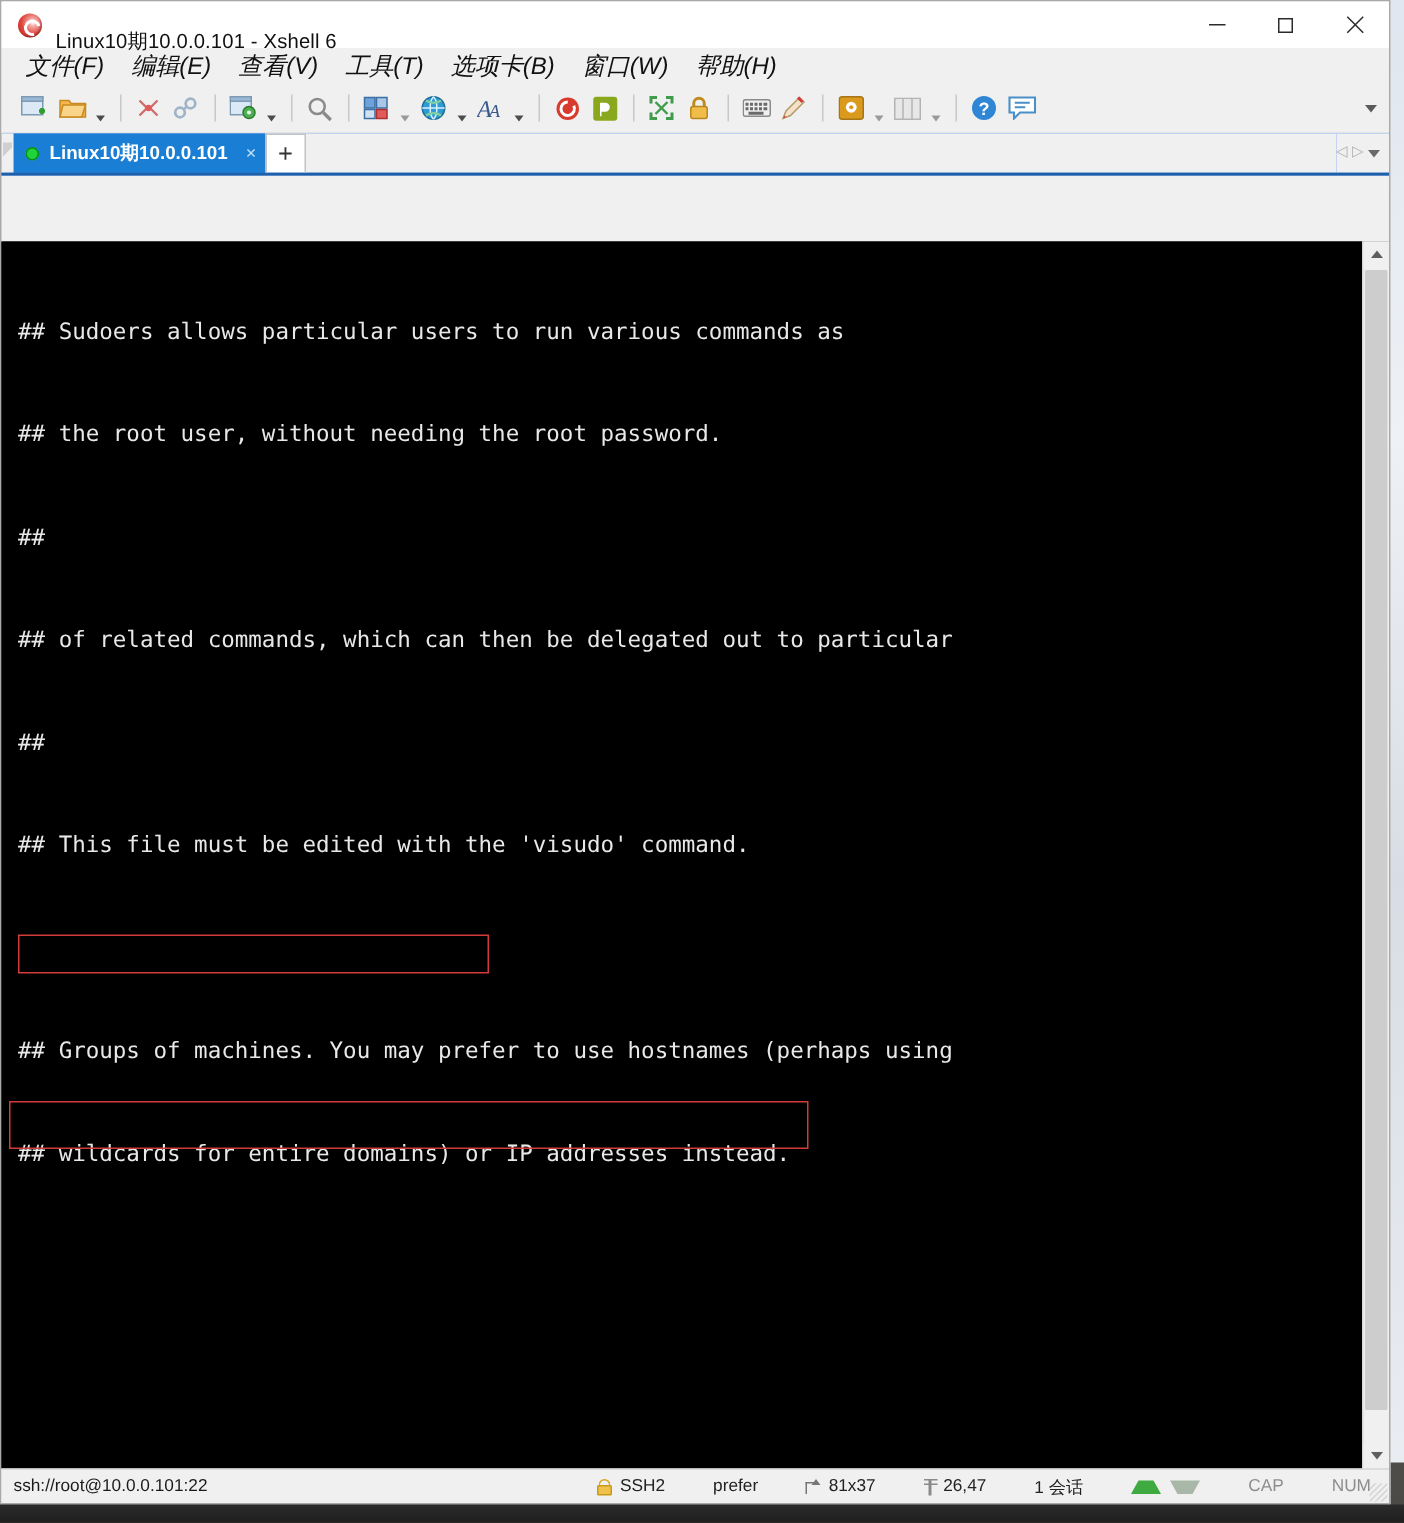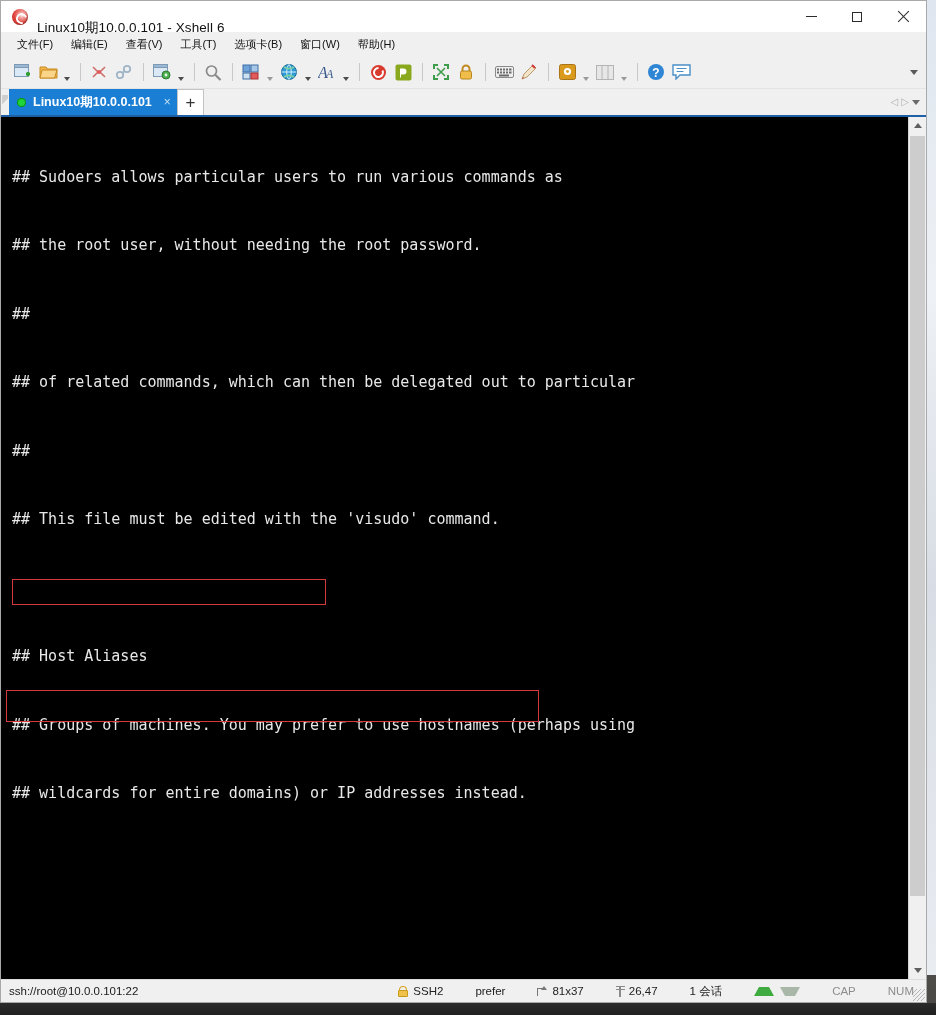--- a/index.html
+++ b/index.html
@@ -68,21 +68,21 @@
   }
   .glyph-close:before{transform:rotate(45deg);}
   .glyph-close:after{transform:rotate(-45deg);}
 
   
   #menubar{
     height:24px;flex:0 0 24px;background:#f0f0f0;
     display:flex;align-items:center;padding-left:7px;
   }
   #menubar .mi{
-    font-size:11px;color:#111;padding:3px 9px;white-space:nowrap;cursor:default;
+    font-size:16px;color:#111;padding:3px 9px;white-space:nowrap;cursor:default;font-style:italic;
   }
 
   
   #toolbar{
     height:32px;flex:0 0 32px;background:#f0f0f0;
     display:flex;align-items:center;padding-left:10px;position:relative;
     border-bottom:1px solid #e3e3e3;
   }
   .tb-btn{
     width:24px;height:24px;display:flex;align-items:center;justify-content:center;
@@ -137,21 +137,21 @@
   }
   #tabbar .right-fill{flex:1 1 auto;background:#f0f0f0;}
   #tab-nav{
     display:flex;align-items:center;padding-right:6px;gap:3px;background:#f0f0f0;
   }
   #tab-nav .arw{color:#b0b0b0;font-size:10px;line-height:1;}
   #tab-nav .dn{width:0;height:0;border-left:4px solid transparent;border-right:4px solid transparent;border-top:5px solid #6a6a6a;}
 
   
   #terminal-wrap{
-    flex:1 1 auto;display:flex;background:#000;position:relative;min-height:0;
+    flex:1 1 auto;display:flex;background:#000;position:relative;min-height:0;margin-top:44px;
   }
   #terminal{
     flex:1 1 auto;background:#000;color:#e8e8e8;
     font-family:"DejaVu Sans Mono","Liberation Mono",monospace;
     font-size:15px;line-height:22.85px;
     padding:3px 0 0 11px;
     white-space:pre;
     position:relative;overflow:hidden;
     letter-spacing:0px;
   }
@@ -500,21 +500,20 @@
 
     <div id="terminal-wrap">
       <div id="terminal">
         <div class="ln">## Sudoers allows particular users to run various commands as</div>
         <div class="ln">## the root user, without needing the root password.</div>
         <div class="ln">##</div>
         <div class="ln">## of related commands, which can then be delegated out to particular</div>
         <div class="ln">##</div>
         <div class="ln">## This file must be edited with the 'visudo' command.</div>
         <div class="ln blank"></div>
-        <div class="ln">## Host Aliases</div>
         <div class="ln">## Groups of machines. You may prefer to use hostnames (perhaps using</div>
         <div class="ln">## wildcards for entire domains) or IP addresses instead.</div>
         
         
         
         
         
         
         
         

